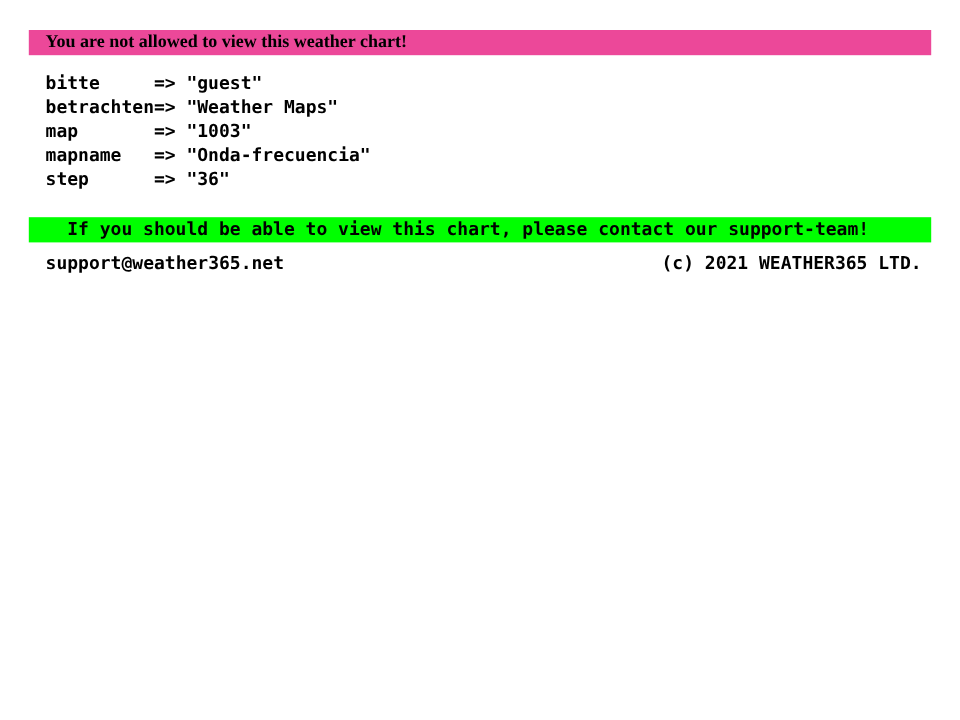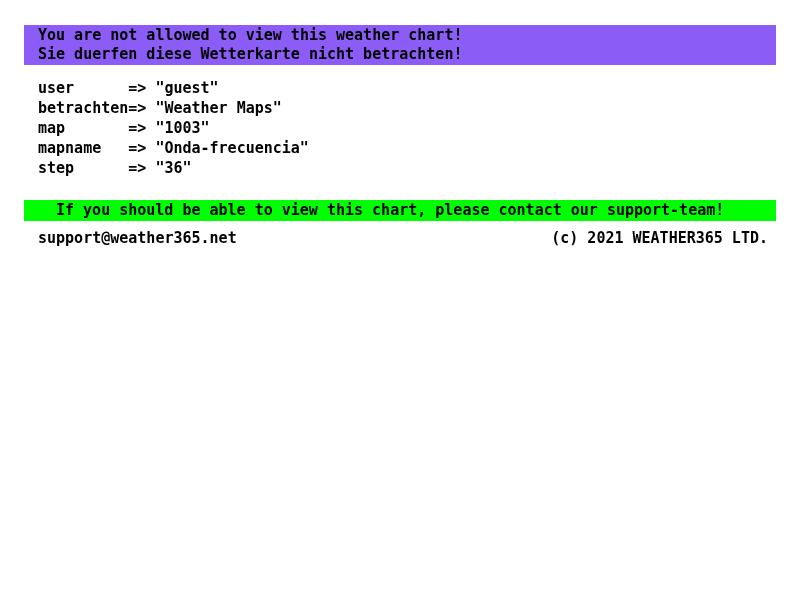--- a/index.html
+++ b/index.html
@@ -54,28 +54,27 @@
     display: flex;
     justify-content: space-between;
     line-height: 15px;
   }
 </style>
 </head>
 <body>
 
 <div class="page">
 
-  <div class="banner banner-error" style="background-color: #8b5cf6;">
+  <div class="banner banner-error" style="background-color: #ec4899; font-family: Liberation Serif, serif;">
     <div>You are not allowed to view this weather chart!</div>
-    <div>Sie duerfen diese Wetterkarte nicht betrachten!</div>
   </div>
 
   <div class="details">
     <div class="detail-row">
-      <span class="key">user</span><span class="arrow">=&gt;</span><span class="value">"guest"</span>
+      <span class="key">bitte</span><span class="arrow">=&gt;</span><span class="value">"guest"</span>
     </div>
     <div class="detail-row">
       <span class="key">betrachten</span><span class="arrow">=&gt;</span><span class="value">"Weather Maps"</span>
     </div>
     <div class="detail-row">
       <span class="key">map</span><span class="arrow">=&gt;</span><span class="value">"1003"</span>
     </div>
     <div class="detail-row">
       <span class="key">mapname</span><span class="arrow">=&gt;</span><span class="value">"Onda-frecuencia"</span>
     </div>

